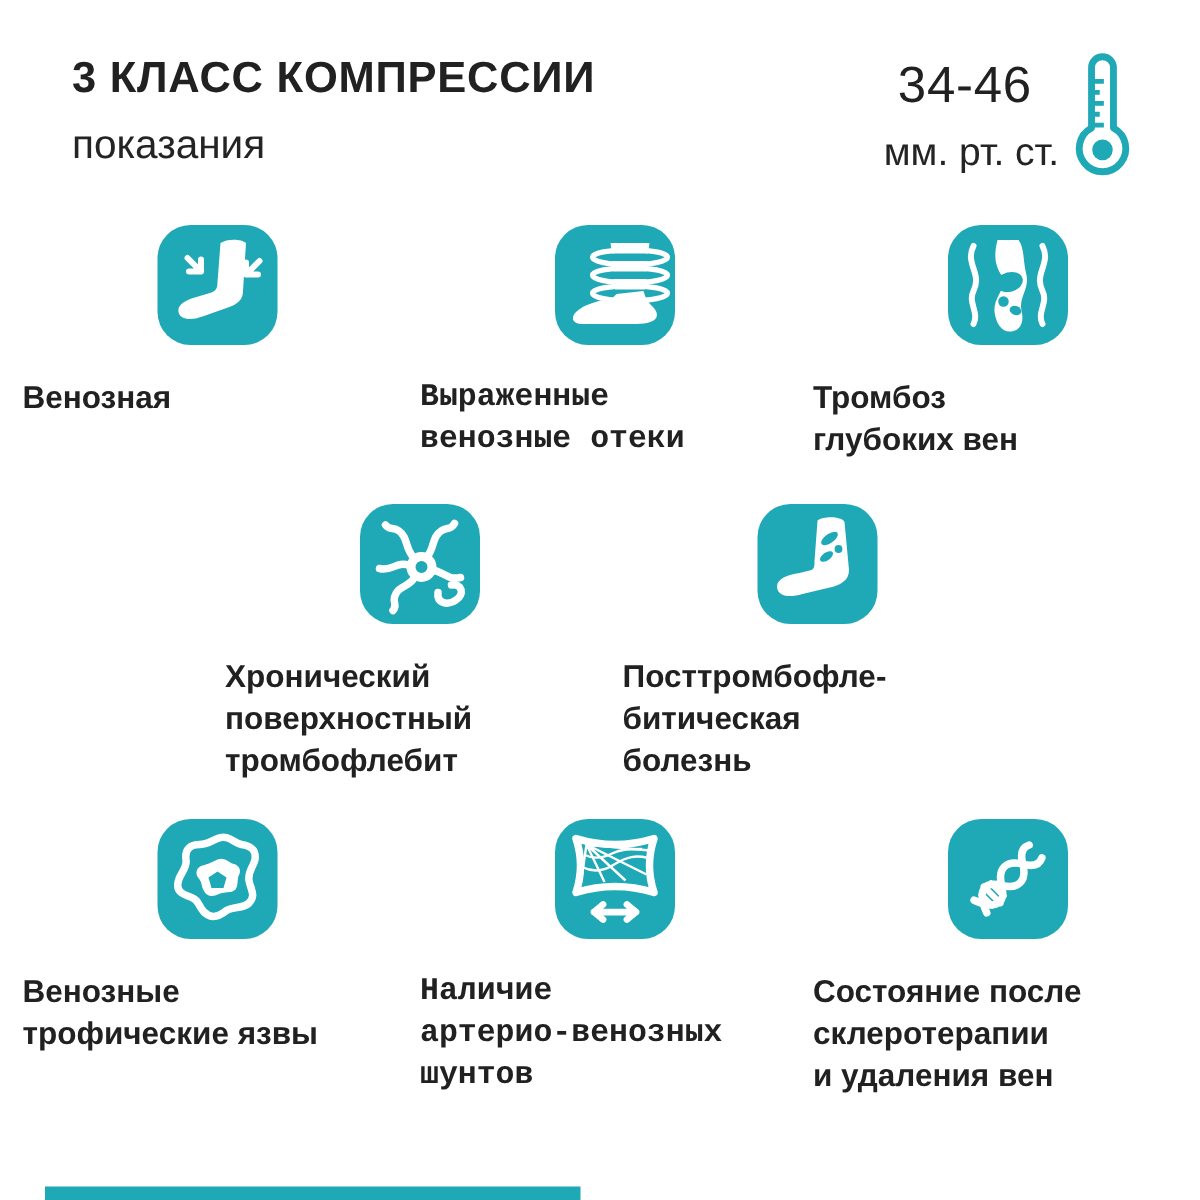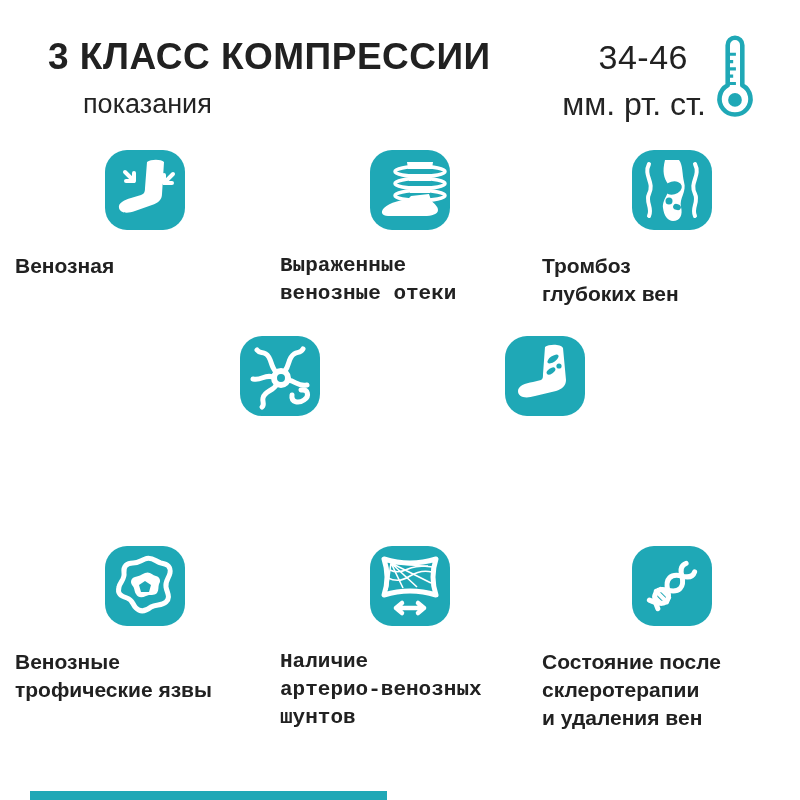--- a/index.html
+++ b/index.html
@@ -2,25 +2,25 @@
 <html style="--accent: #1fa8b6; --text: #212121;"><head>
 <meta charset="utf-8">
 <style>
   html,body{margin:0;padding:0;}
   body{width:800px;height:800px;background:#ffffff;position:relative;overflow:hidden;
        font-family:"Liberation Sans","DejaVu Sans",sans-serif;color:var(--text,#212121);}
   .page{position:absolute;inset:0;}
 
   
   .title-block{position:absolute;left:48px;top:38px;}
-  .title{font-size:37px;font-weight:700;letter-spacing:.5px;color:var(--text,#212121);line-height:1;}
-  .subtitle{font-size:27px;font-weight:400;margin-top:14px;color:#242424;margin-left:35px;}
+  .title{font-size:29px;font-weight:700;letter-spacing:.5px;color:var(--text,#212121);line-height:1;}
+  .subtitle{font-size:27px;font-weight:400;margin-top:14px;color:#242424;}
   .pressure-block{position:absolute;left:460px;top:40px;width:246px;text-align:right;}
   .pressure-value{font-size:34px;font-weight:400;line-height:1;letter-spacing:.5px;padding-right:18px;}
-  .pressure-unit{font-size:32px;font-weight:400;margin-top:12px;color:#242424;}
+  .pressure-unit{font-size:26px;font-weight:400;margin-top:12px;color:#242424;}
   .thermo{position:absolute;left:714px;top:34px;}
 
   
   .item{position:absolute;width:260px;text-align:left;}
   .tile{width:80px;height:80px;border-radius:22px;background:var(--accent,#1fa8b6);
         margin:0 auto;display:flex;align-items:center;justify-content:center;}
   .tile svg{display:block;}
   .label{margin-top:22px;font-size:21px;line-height:28px;font-weight:700;color:var(--text,#212121);}
   .label span{display:block;}
 
@@ -110,30 +110,40 @@
           <path d="M36 36 C30 30 32 22 26 18 C22 15 20 18 17 14"></path>
           <path d="M45 35 C50 28 48 22 54 18 C58 15 60 18 63 13"></path>
           <path d="M48 44 C56 45 58 51 67 49"></path>
           <path d="M61 54 C68 53 70 60 64 64 C58 68 51 66 52 59"></path>
           <path d="M37 48 C33 56 25 54 23 62 C22 66 25 68 22 71"></path>
           <path d="M33 41 C24 38 22 45 13 43"></path>
         </g>
         <circle cx="41" cy="42" r="7" fill="none" stroke="#fff" stroke-width="6"></circle>
       </svg>
     </div>
+    <div class="label">
+      <span>Хронический</span>
+      <span>поверхностный</span>
+      <span>тромбофлебит</span>
+    </div>
   </div>
 
   <div class="item r2 c5">
     <div class="tile">
       <svg width="80" height="80" viewBox="0 0 80 80">
         <path fill="#fff" d="M40 11 C44 8 56 8 58 12 L61 44 C61 50 57 53 51 55 L30 60 C20 63 13 61 13 55 C13 50 20 47 28 46 L36 44 C38 43 38 41 38 38 Z"></path>
         <ellipse class="accent-fill" cx="48" cy="23" rx="6.5" ry="3" transform="rotate(-35 48 23)"></ellipse>
         <circle class="accent-fill" cx="54" cy="30" r="2.6"></circle>
         <ellipse class="accent-fill" cx="46" cy="35" rx="5" ry="2.6" transform="rotate(-35 46 35)"></ellipse>
       </svg>
+    </div>
+    <div class="label">
+      <span>Посттромбофле-</span>
+      <span>битическая</span>
+      <span>болезнь</span>
     </div>
   </div>
 
   <div class="item r3 c1">
     <div class="tile">
       <svg width="80" height="80" viewBox="0 0 80 80">
         <path fill="none" stroke="#fff" stroke-width="5" stroke-linejoin="round" d="M40 13 C47 10 51 16 56 17 C62 18 66 20 65 27 C64 32 60 35 61 41 C62 47 66 51 61 56 C57 60 51 58 46 61 C41 65 36 67 31 62 C27 58 28 54 22 52 C16 50 12 48 14 41 C15 36 20 33 19 27 C18 20 22 17 28 17 C33 17 35 15 40 13 Z"></path>
         <path fill="#fff" d="M40 27 C45 25 47 29 51 30 C55 31 56 35 54 38 C53 41 54 44 52 47 C49 50 45 48 41 50 C37 52 33 52 31 48 C29 45 30 42 27 39 C25 36 26 32 30 31 C34 30 36 29 40 27 Z"></path>
         <path class="accent-fill" d="M40 35 L46 39 L44 46 L36 46 L34 39 Z"></path>
       </svg>

